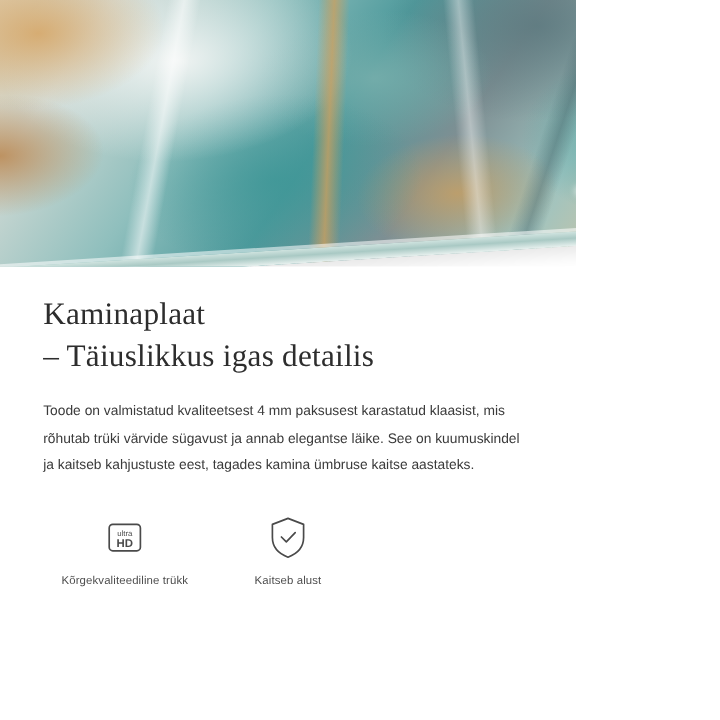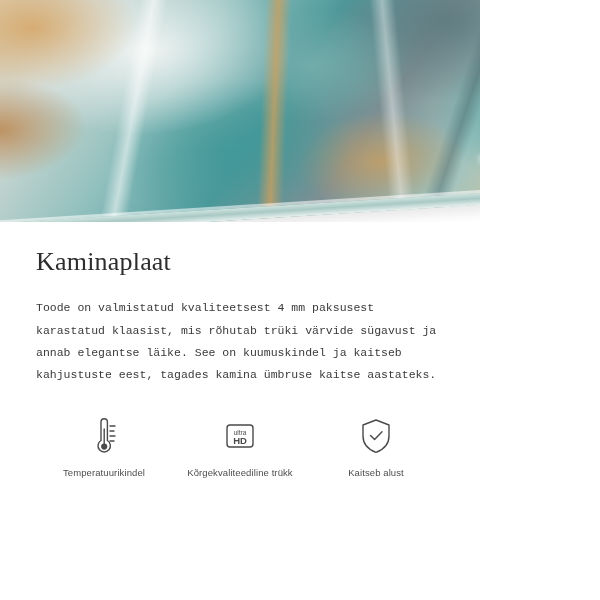--- a/index.html
+++ b/index.html
@@ -123,21 +123,20 @@
   }
   .title .line2 {
     display: block;
   }
   .body-text {
     margin: 18px 0 0 0;
     font-size: 11.5px;
     line-height: 1.95;
     color: #3a3a3a;
     max-width: 540px;
-    font-family: Liberation Mono, monospace;
   }
 
   
   .features {
     margin-top: 26px;
     display: grid;
     grid-template-columns: repeat(3, 1fr);
     row-gap: 14px;
     column-gap: 0;
   }
@@ -178,40 +177,27 @@
       <div class="hero-edge"></div>
     </div>
     <div class="sparkle sparkle-1"></div>
     <div class="sparkle sparkle-2"></div>
   </div>
 
   <div class="content">
 
     <h1 class="title">
       <span>Kaminaplaat</span>
+      <span class="line2">– Täiuslikkus igas detailis</span>
     </h1>
 
     <p class="body-text">Toode on valmistatud kvaliteetsest 4 mm paksusest karastatud klaasist, mis rõhutab trüki värvide sügavust ja annab elegantse läike. See on kuumuskindel ja kaitseb kahjustuste eest, tagades kamina ümbruse kaitse aastateks.</p>
 
     <div class="features">
 
-      <div class="feature">
-        <div class="feature-icon">
-          <svg width="40" height="42" viewBox="0 0 40 42" fill="none" stroke="#4a4a4a" stroke-width="1.4" stroke-linecap="round">
-            <path d="M17 7a3.2 3.2 0 0 1 6.4 0v18.5a6.2 6.2 0 1 1-6.4 0V7z"></path>
-            <circle cx="20.2" cy="31.6" r="3.1" fill="#4a4a4a" stroke="none"></circle>
-            <line x1="20.2" y1="14" x2="20.2" y2="29"></line>
-            <line x1="26" y1="11" x2="31" y2="11"></line>
-            <line x1="26" y1="16" x2="30" y2="16"></line>
-            <line x1="26" y1="21" x2="31" y2="21"></line>
-            <line x1="26" y1="26" x2="30" y2="26"></line>
-          </svg>
-        </div>
-        <div class="feature-label">Temperatuurikindel</div>
-      </div>
 
       <div class="feature">
         <div class="feature-icon">
           <svg width="40" height="40" viewBox="0 0 40 40">
             <rect x="7" y="9" width="26" height="22" rx="3" fill="none" stroke="#4a4a4a" stroke-width="1.4"></rect>
             <text x="20" y="18.5" text-anchor="middle" font-family="Liberation Sans, sans-serif" font-size="6.5" fill="#4a4a4a">ultra</text>
             <text x="20" y="27.5" text-anchor="middle" font-family="Liberation Sans, sans-serif" font-size="9.5" font-weight="bold" fill="#4a4a4a">HD</text>
           </svg>
         </div>
         <div class="feature-label">Kõrgekvaliteediline trükk</div>

